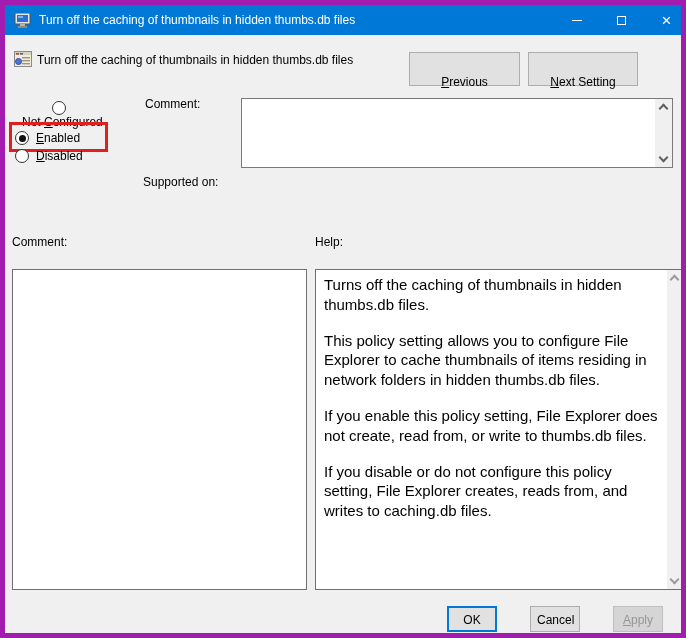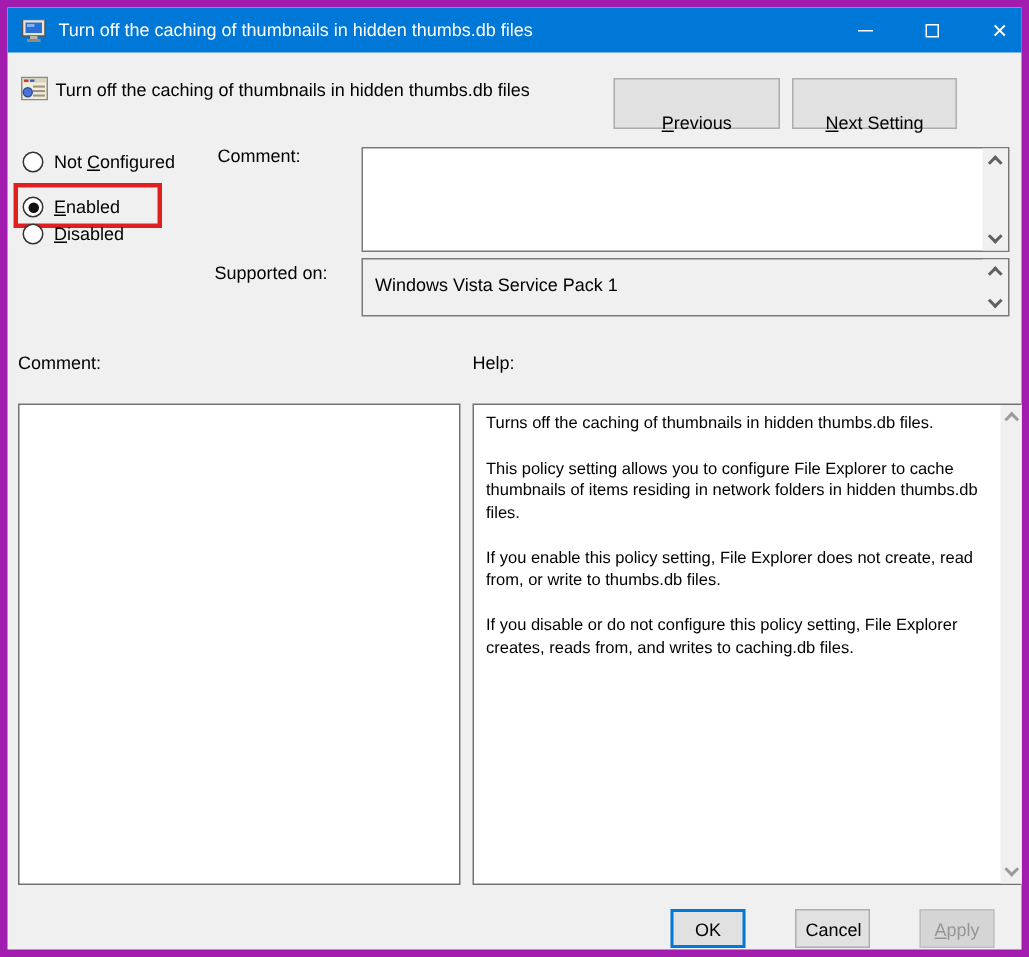--- a/index.html
+++ b/index.html
@@ -30,21 +30,21 @@
   .supported-box{position:absolute;left:236px;top:167px;width:432px;height:39px;background:#f0f0f0;border:1px solid #7a7a7a;}
   .supported-box .sval{position:absolute;left:8px;top:10px;font-size:12px;color:#000;}
   .vscroll{position:absolute;right:0;top:0;bottom:0;width:17px;background:#f0f0f0;display:flex;flex-direction:column;justify-content:space-between;align-items:center;padding:4px 0;}
   .chev{display:block;width:7px;height:7px;border-left:2px solid #606060;border-top:2px solid #606060;}
   .chev.up{transform:rotate(45deg);margin-top:2px;}
   .chev.down{transform:rotate(225deg);margin-bottom:2px;}
   .vscroll.light .chev{border-color:#9b9b9b;}
   .section-label{position:absolute;top:230px;font-size:12px;color:#000;}
   .options-panel{position:absolute;left:7px;top:264px;width:295px;height:321px;background:#fff;border:1px solid #707070;}
   .help-panel{position:absolute;left:310px;top:264px;width:368px;height:321px;background:#fff;border:1px solid #707070;}
-  .help-text{position:absolute;left:0;top:0;right:15px;bottom:0;padding:5px 8px;font-size:11px;line-height:1.32;color:#000;overflow:hidden;}
+  .help-text{position:absolute;left:0;top:0;right:15px;bottom:0;padding:5px 8px;font-size:15px;line-height:1.32;color:#000;overflow:hidden;}
   .help-text p{margin:0 0 16px 0;}
   .footer-btn{position:absolute;top:601px;width:50px;height:26px;background:#e1e1e1;border:1px solid #adadad;font-size:12px;color:#000;line-height:24px;text-align:center;}
   .ok-btn{left:442px;border:2px solid #0078d7;line-height:22px;}
   .cancel-btn{left:525px;}
   .apply-btn{left:608px;background:#d5d5d5;border-color:#bfbfbf;color:#969696;}
   .apply-btn u{text-decoration:underline;}
 </style>
 </head>
 <body>
 
@@ -80,21 +80,21 @@
     <rect x="8" y="6" width="8" height="1.4" fill="#9a9682"></rect>
     <rect x="8" y="9" width="8" height="1.4" fill="#9a9682"></rect>
     <rect x="8" y="12" width="8" height="1.4" fill="#9a9682"></rect>
     <circle cx="4.5" cy="10.5" r="3" fill="#4a74d8" stroke="#2c4f9e"></circle>
   </svg>
   <div class="hdr-title">Turn off the caching of thumbnails in hidden thumbs.db files</div>
 
   <button class="win-btn prev-btn"><u>P</u><span>revious Setting</span></button>
   <button class="win-btn next-btn"><u>N</u><span>ext Setting</span></button>
 
-  <div class="radio-row" style="top:96px;">
+  <div class="radio-row" style="top:96px;flex-direction:column;">
     <span class="rad"></span>
     <span class="rlabel"><span>Not </span><u>C</u><span>onfigured</span></span>
   </div>
 
   <div class="red-box"></div>
 
   <div class="radio-row" style="top:126px;">
     <span class="rad">
         <span class="dot"></span>
       </span>
@@ -109,27 +109,20 @@
   <div class="fld-label" style="left:140px;top:92px;text-align:center;">Comment:</div>
   <div class="comment-box">
     <span></span>
     <div class="vscroll">
       <span class="chev up"></span>
       <span class="chev down"></span>
     </div>
   </div>
 
   <div class="fld-label" style="left:138px;top:170px;">Supported on:</div>
-  <div class="supported-box">
-    <span class="sval">Windows Vista Service Pack 1</span>
-    <div class="vscroll">
-      <span class="chev up"></span>
-      <span class="chev down"></span>
-    </div>
-  </div>
 
   <div class="section-label" style="left:7px;">Comment:</div>
   <div class="section-label" style="left:310px;">Help:</div>
 
   <div class="options-panel"></div>
 
   <div class="help-panel">
     <div class="help-text">
       <p>Turns off the caching of thumbnails in hidden thumbs.db files.</p>
       <p>This policy setting allows you to configure File Explorer to cache thumbnails of items residing in network folders in hidden thumbs.db files.</p>

